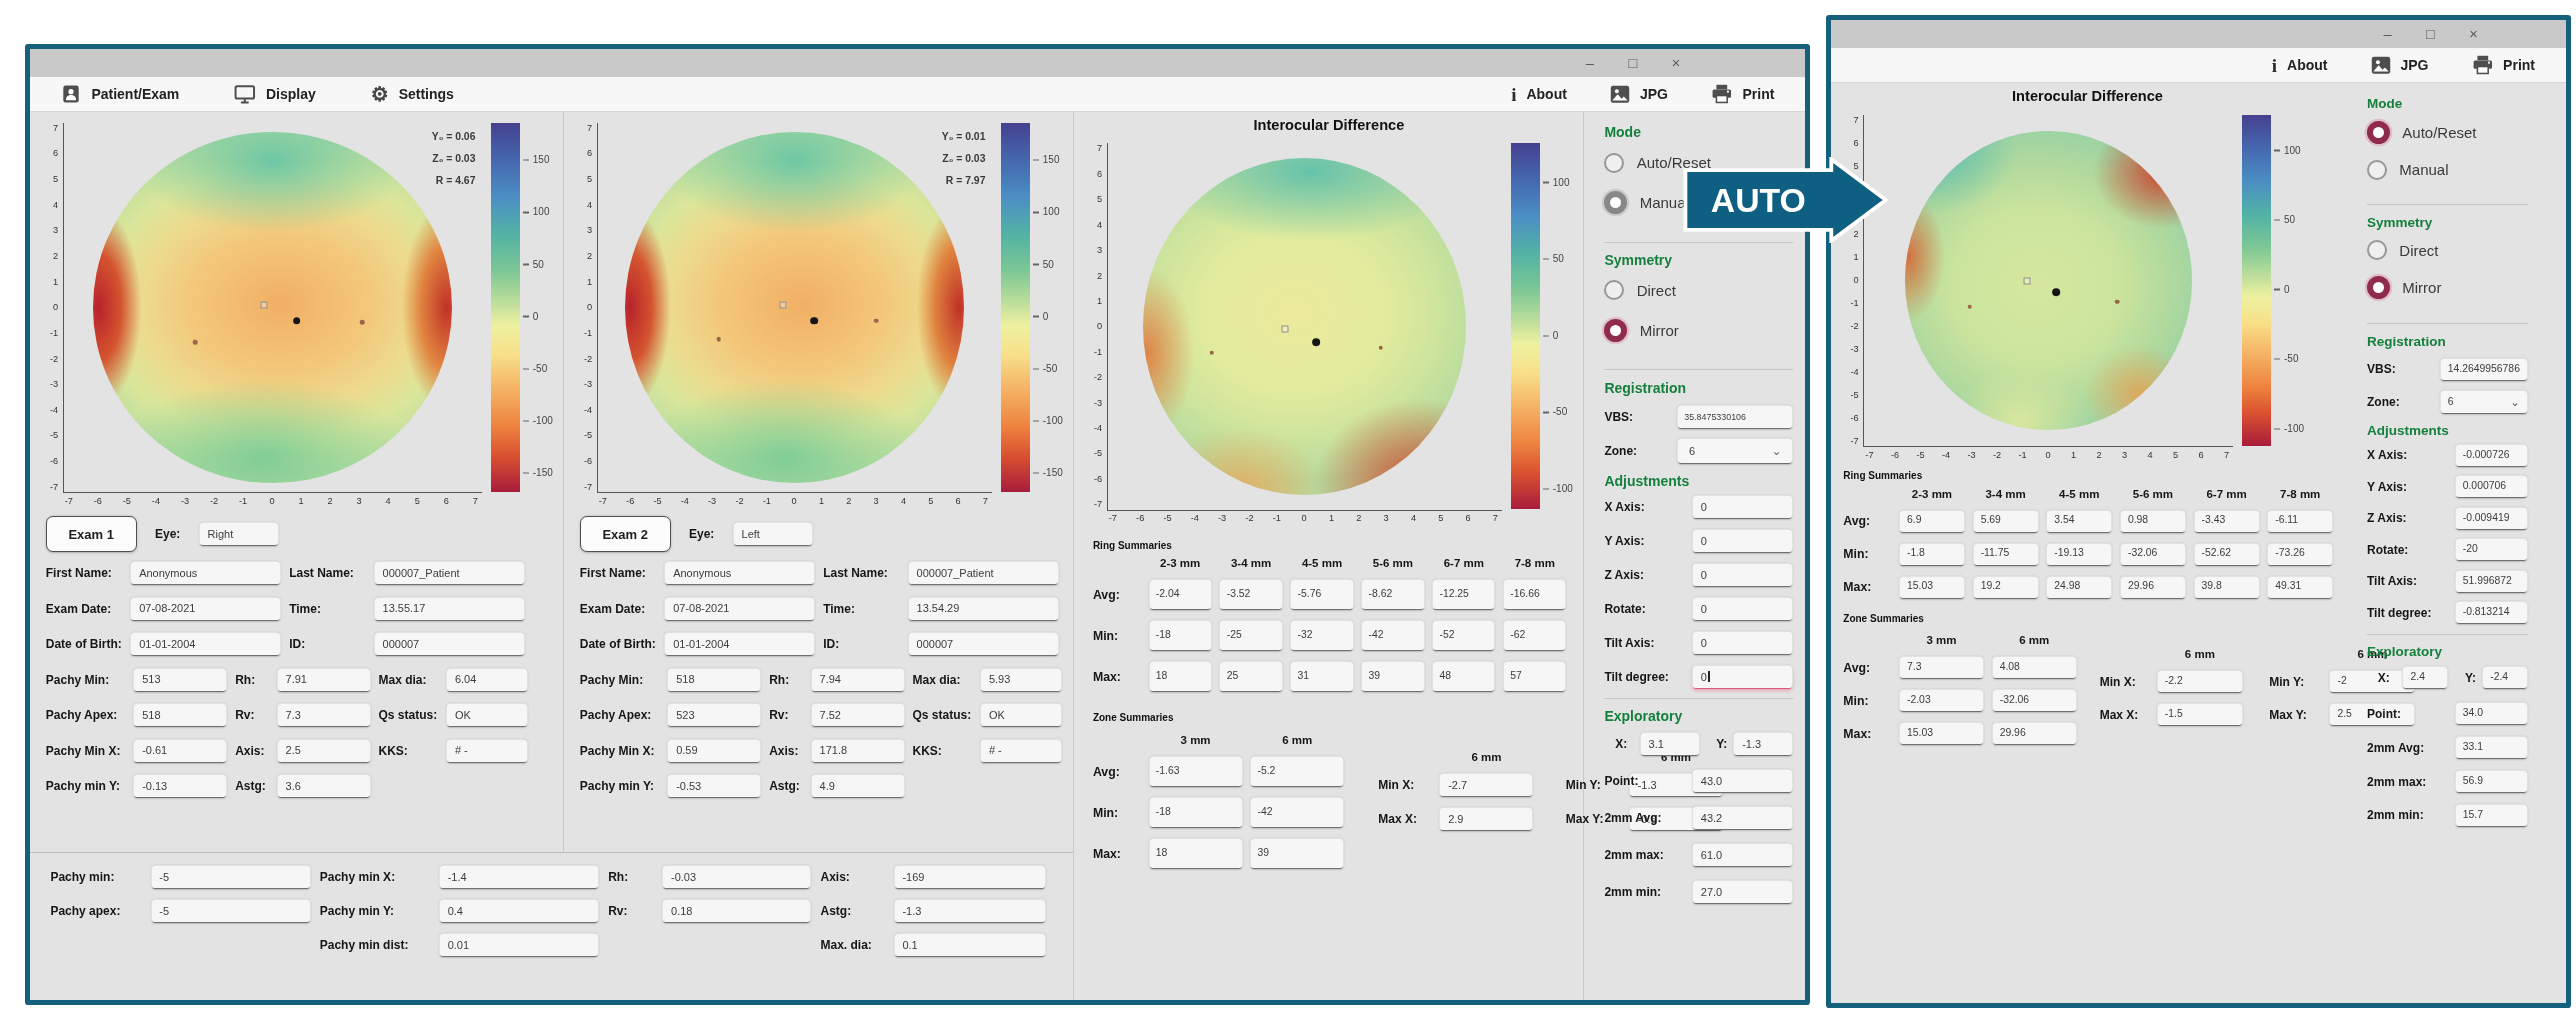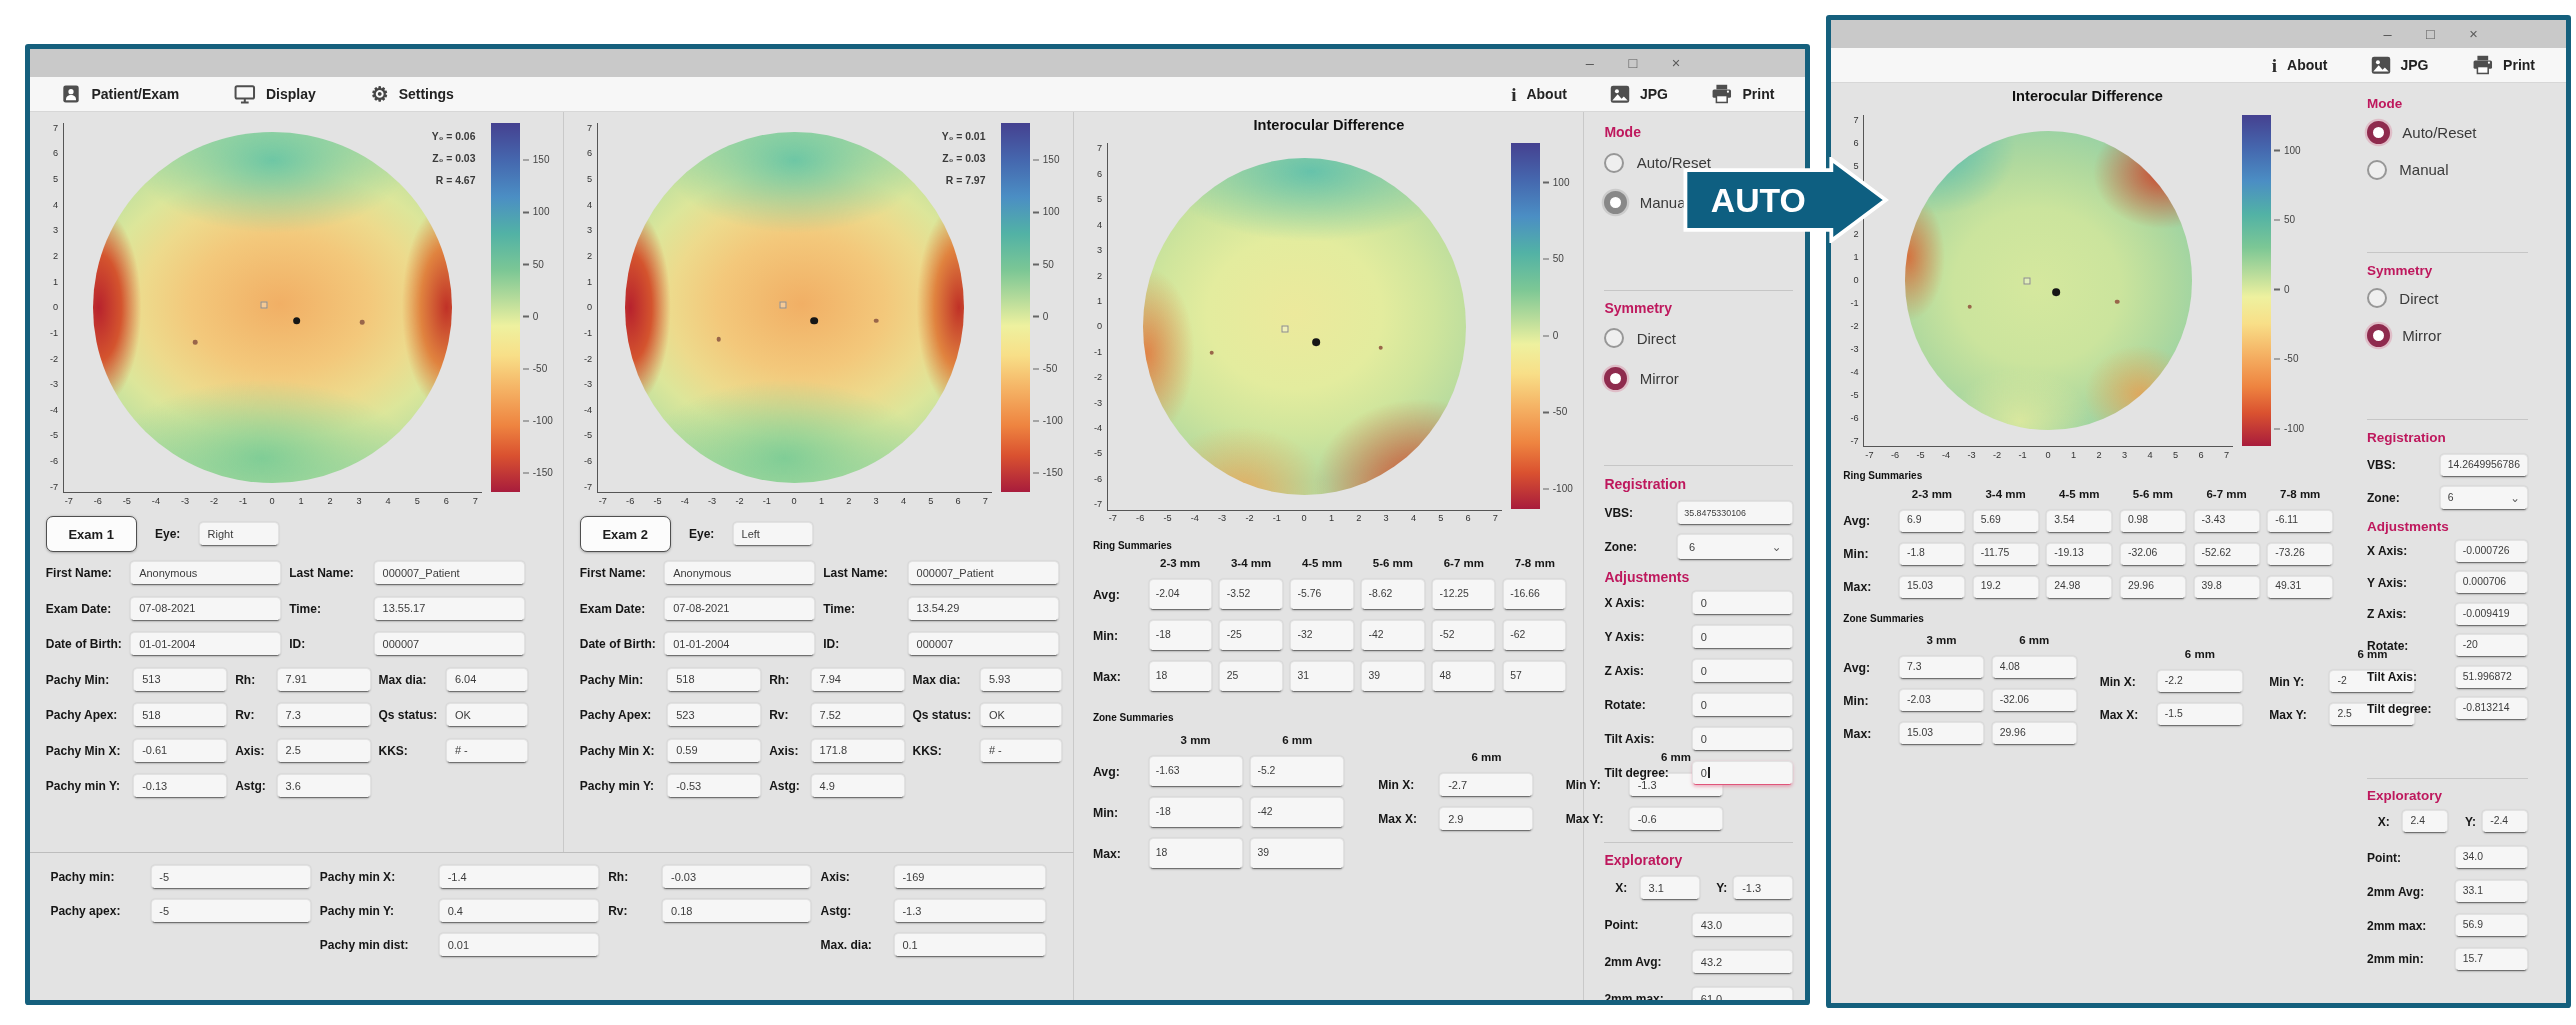--- a/index.html
+++ b/index.html
@@ -120,22 +120,22 @@
   .sumtitle.zone { margin-top:20px; }
   .sumgrid { display:grid; column-gap:7.7px; row-gap:10px; align-items:center; margin-top:6.2px; }
   .thead { text-align:center; font-weight:bold; font-size:11.5px; color:#161616; }
   .rowlab { font-weight:bold; font-size:12.3px; }
   .tcell { padding:7.7px 6.2px; font-size:10.4px; min-height:31px; }
   .zonerow { display:flex; align-items:flex-start; }
   .zx { display:grid; grid-template-columns:55px 94px 20px 57px 94px; column-gap:6.2px; row-gap:10px; align-items:center; margin-left:34px; padding-top:23px; }
   
   .ctrl-col { padding:3.1px 12.3px 0 20px; display:flex; flex-direction:column; min-height:0; }
   .csec { padding:7.7px 0 9.2px; }
-  .csec + .csec { border-top:0.8px solid #c6c6c6;margin-top:48px; }
-  .csec h4 { margin:1.5px 0 6.2px; font-size:14px; color:#be185d; }
+  .csec + .csec { border-top:0.8px solid #c6c6c6; }
+  .csec h4 { margin:1.5px 0 6.2px; font-size:14px; color:#15803d; }
   .radio-row { display:flex; align-items:center; gap:12.3px; margin:12.3px 0 18.5px; cursor:pointer; }
   .radio { width:20px; height:20px; border-radius:50%; border:2.3px solid #979797; background:#efefef; flex:0 0 auto; }
   .radio.checked { width:23px; height:23px; border:6.2px solid #8f2b4e; background:#fff; box-shadow:0 0 0 2.3px rgba(214,120,150,.35); }
   .radio.checked.gray { border-color:#888888; box-shadow:0 0 0 2.3px rgba(150,150,150,.3); }
   .rlabel { font-size:15px; color:#3a3a3a; }
   .regrow { display:grid; grid-template-columns:65px 1fr; column-gap:7.7px; align-items:center; margin:9.2px 0; }
   .finput.small { font-size:8.9px; padding:6.2px 6.2px; }
   .zonesel { display:flex; align-items:center; justify-content:space-between; padding:4.6px 10.8px; cursor:pointer; }
   .chev { color:#555; font-size:11.5px; }
   .fgrid { display:grid; grid-template-columns:80px 1fr; column-gap:7.7px; align-items:center; }

